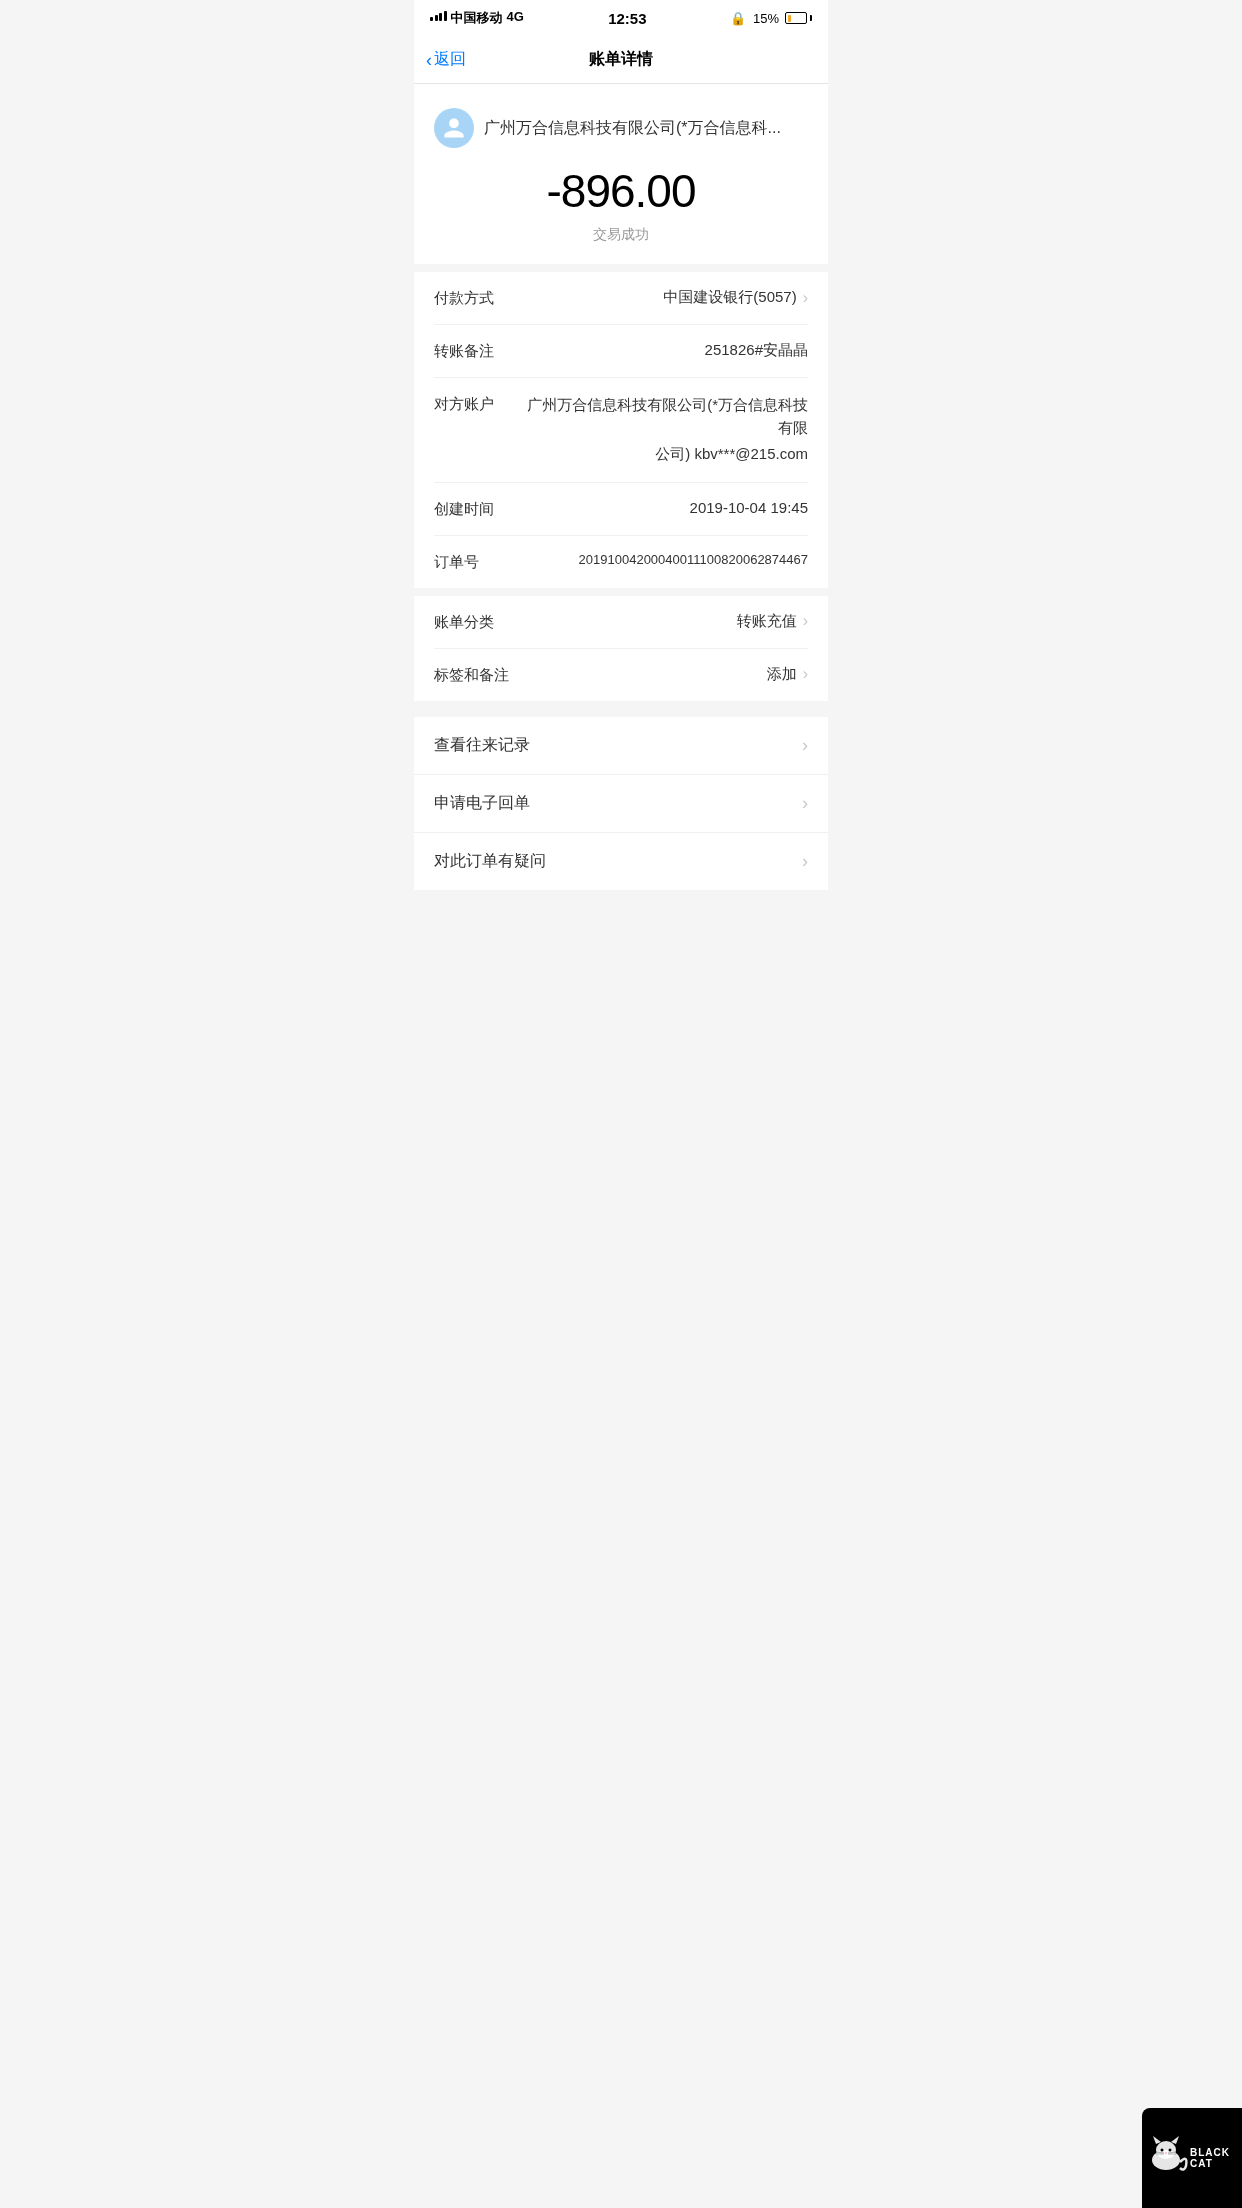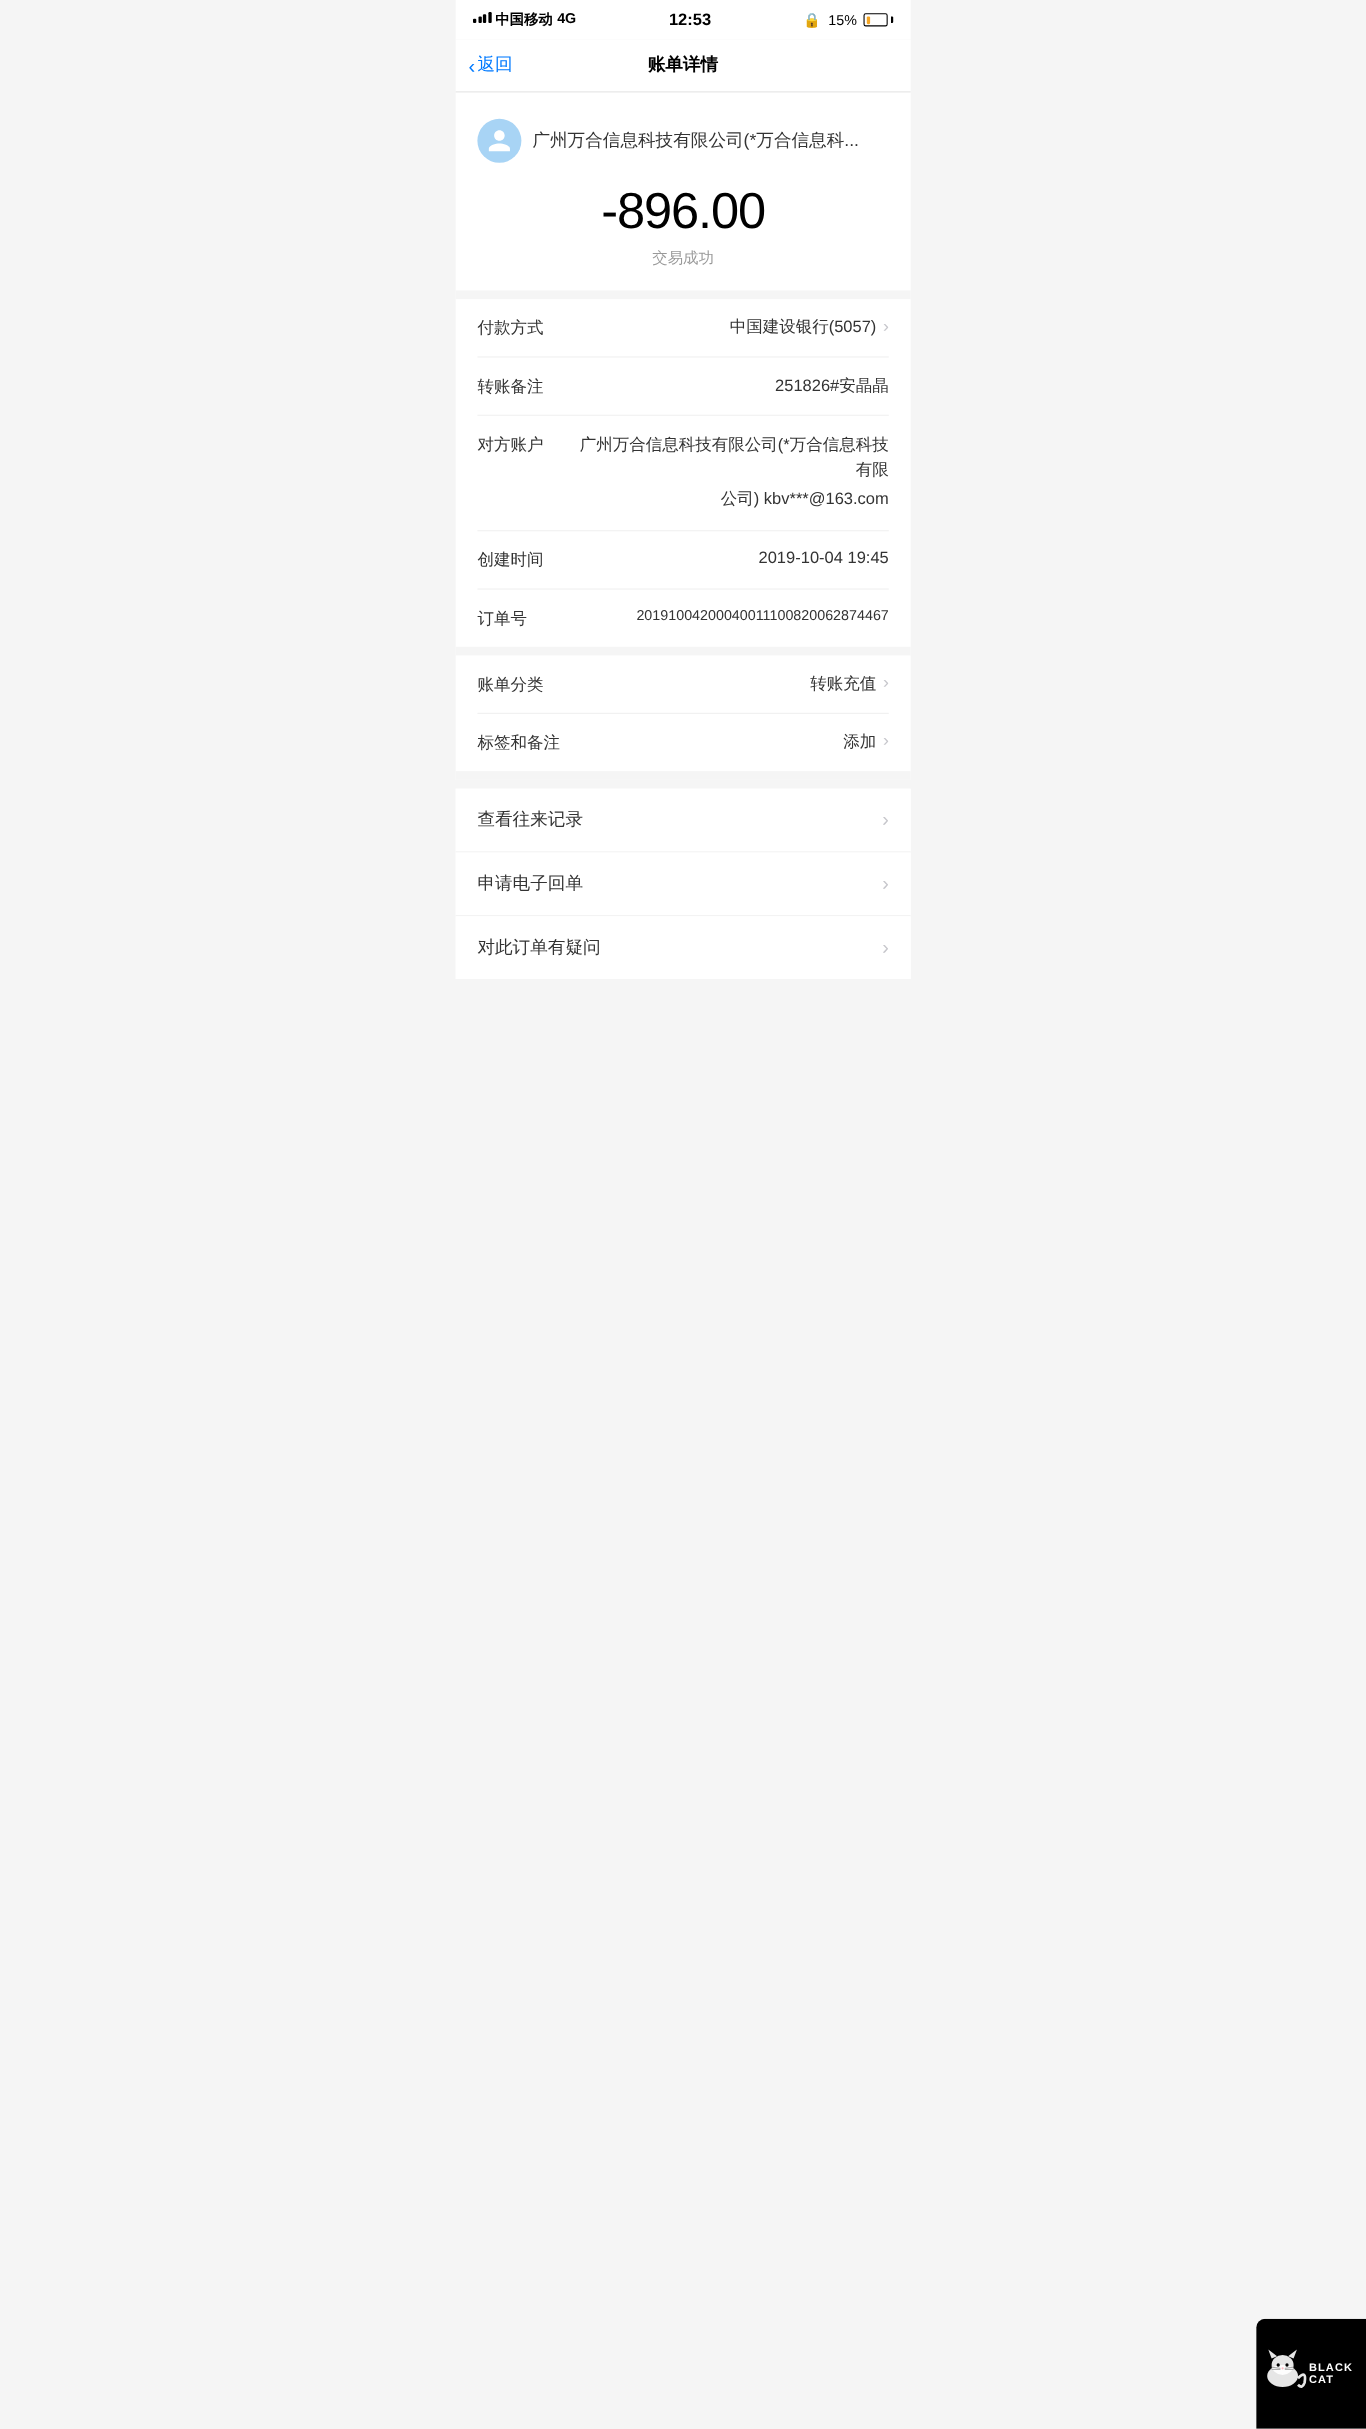--- a/index.html
+++ b/index.html
@@ -364,21 +364,21 @@
     <span class="detail-label">转账备注</span>
     <div class="detail-value">
       <span>251826#安晶晶</span>
     </div>
   </div>
 
   <div class="detail-row">
     <span class="detail-label">对方账户</span>
     <div class="detail-value multiline">
       <span>广州万合信息科技有限公司(*万合信息科技有限</span>
-      <span>公司) kbv***@163.com</span>
+      <span>公司) kbv***@215.com</span>
     </div>
   </div>
 
   <div class="detail-row">
     <span class="detail-label">创建时间</span>
     <div class="detail-value">
       <span>2019-10-04 19:45</span>
     </div>
   </div>
 

